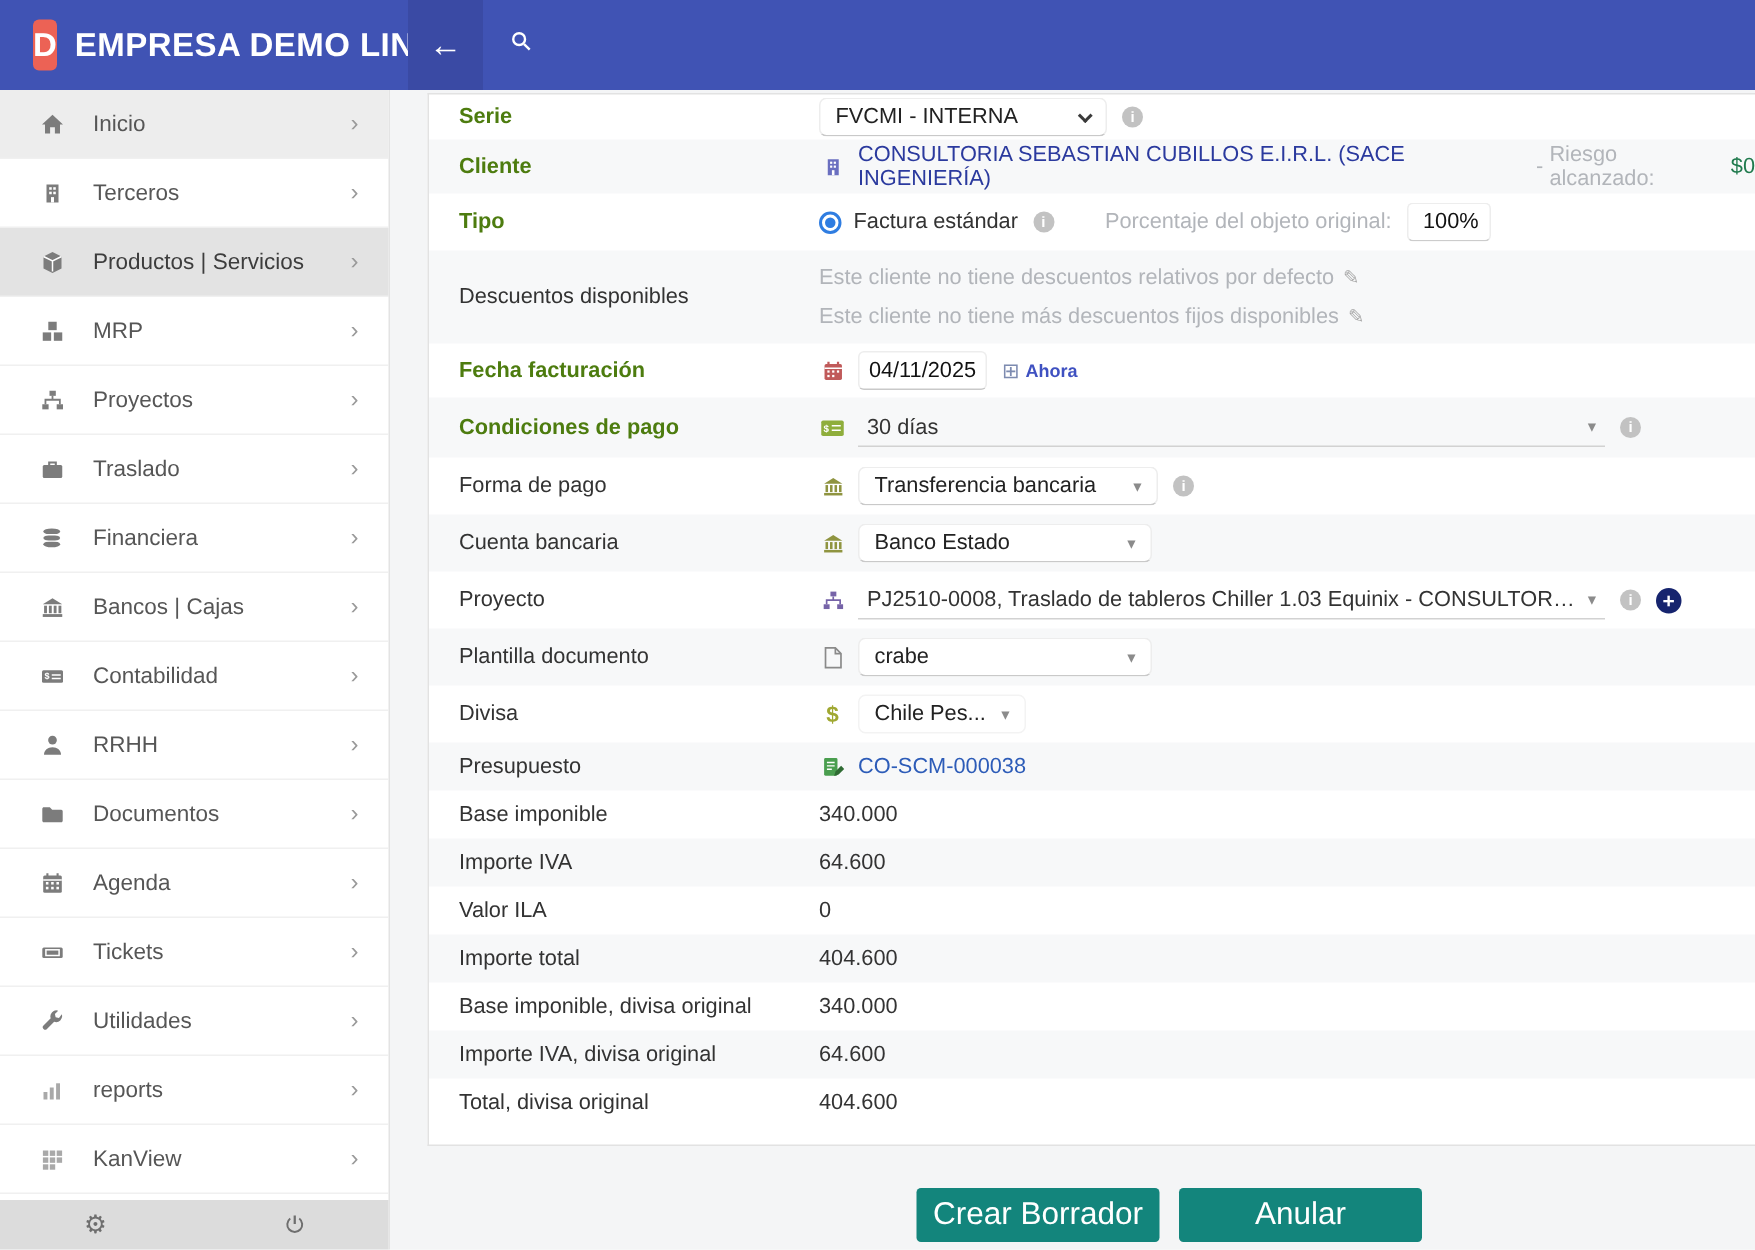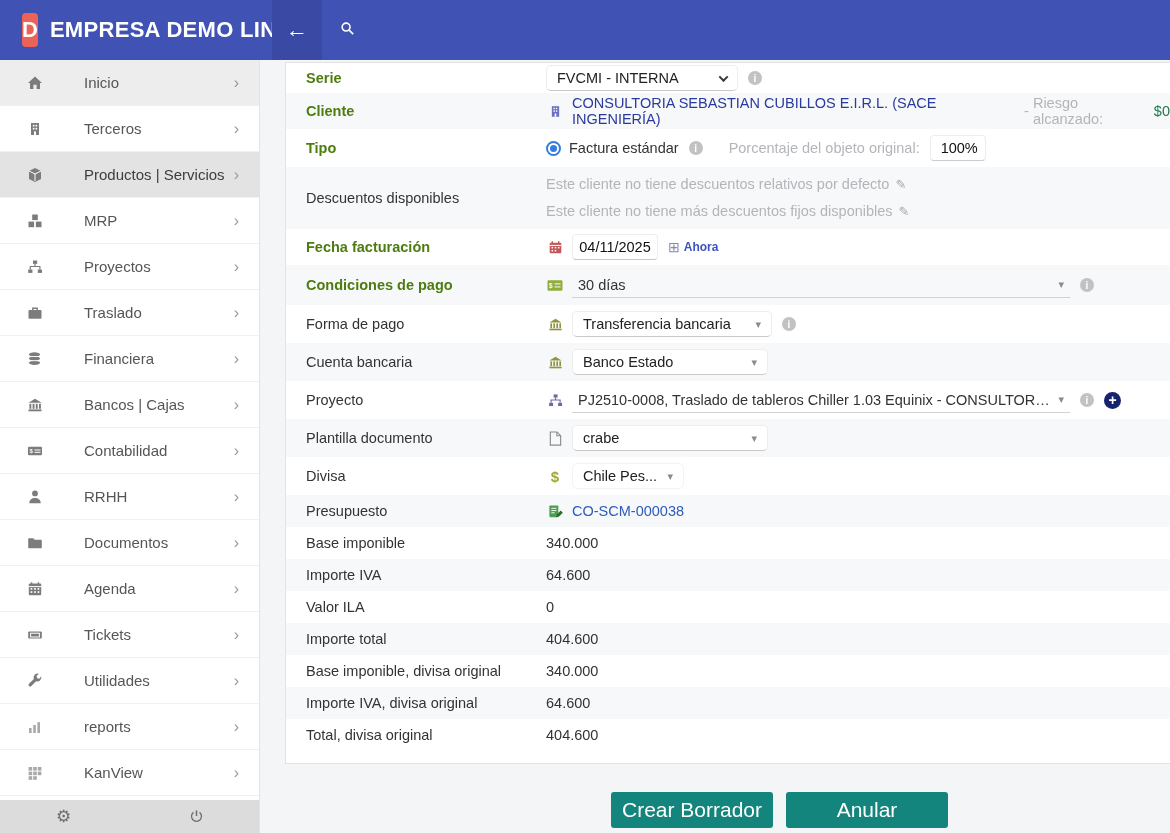--- a/index.html
+++ b/index.html
@@ -14,21 +14,21 @@
   .search-btn { margin-left:18px; display:flex; align-items:center; cursor:pointer; }
 
   
   .sidebar { position:absolute; top:60px; left:0; width:260px; height:773px; background:#fff; border-right:1px solid #e3e3e3; display:flex; flex-direction:column; }
   .menu-item { height:46px; min-height:46px; display:flex; align-items:center; padding:0 20px 0 26px; border-bottom:1px solid #f0f0f0; color:#565656; font-size:15px; cursor:pointer; }
   .menu-item.active  { background:#ededed; }
   .menu-item.active2 { background:#e3e3e3; color:#3d3d3d; }
   .micon { width:18px; height:16px; margin-right:18px; display:flex; align-items:center; justify-content:center; }
   .micon svg { fill:#7c7c7c; stroke:#7c7c7c; }
   .micon.faded svg { fill:#a9a9a9; stroke:#a9a9a9; }
-  .mlabel { flex:1;margin-left:22px; }
+  .mlabel { flex:1; }
   .chev { color:#9a9a9a; font-size:16px; }
   .sidebar-footer { margin-top:auto; height:33px; background:#dcdcdc; display:flex; align-items:center; }
   .foot-gear { margin-left:56px; color:#6e6e6e; font-size:17px; cursor:pointer; }
   .foot-power { margin-left:118px; cursor:pointer; display:flex; }
 
   
   .main { position:absolute; top:60px; left:260px; width:910px; height:773px; padding:2px 0 0 25px; }
   .panel { background:#fff; border:1px solid #e2e2e2; border-right:none; width:885px; padding-bottom:12px; }
 
   .frow { display:flex; align-items:center; padding-left:20px; font-size:14.5px; color:#333; }
@@ -349,21 +349,21 @@
         <span class="risk-val">$0</span>
       </span>
     </div>
 
     <div class="frow h38">
       <span class="flabel req">Tipo</span>
       <span class="fvalue">
         <span class="radio"></span>
         <span>Factura estándar</span>
         <span class="info">i</span>
-        <span class="muted" style="margin-left:26px">Porcentaje del objeto original:</span>
+        <span class="muted" style="margin-left:34px">Porcentaje del objeto original:</span>
         <span class="pct-box">100%</span>
       </span>
     </div>
 
     <div class="frow h62 alt">
       <span class="flabel">Descuentos disponibles</span>
       <span class="fvalue">
         <span class="desc-lines">
           <span>Este cliente no tiene descuentos relativos por defecto</span><span class="pencil">✎</span><br>
           <span>Este cliente no tiene más descuentos fijos disponibles</span><span class="pencil">✎</span>

